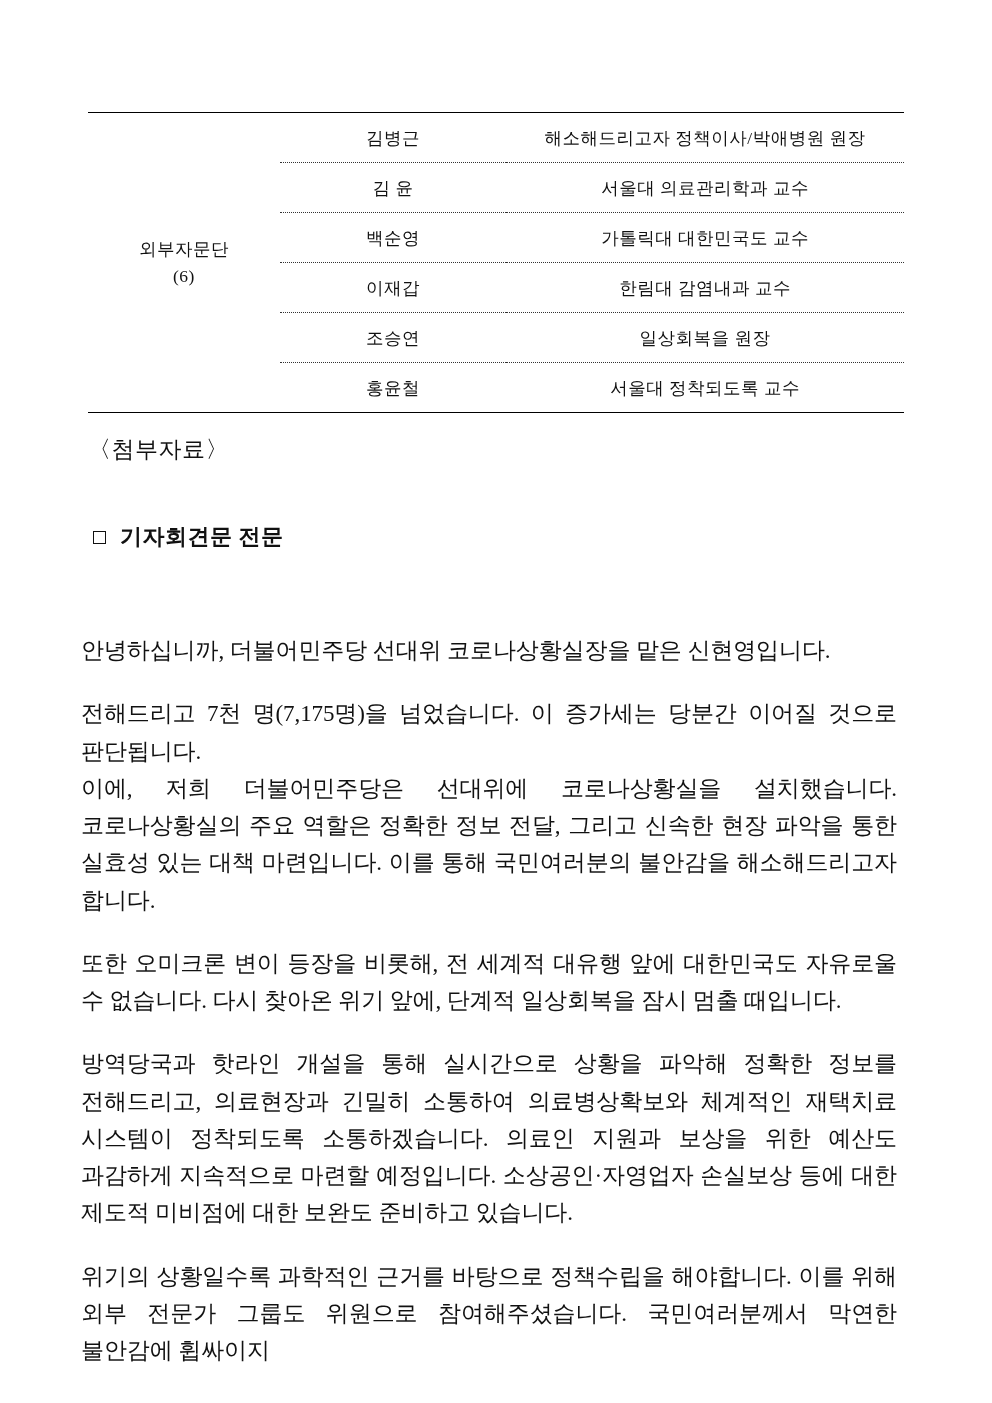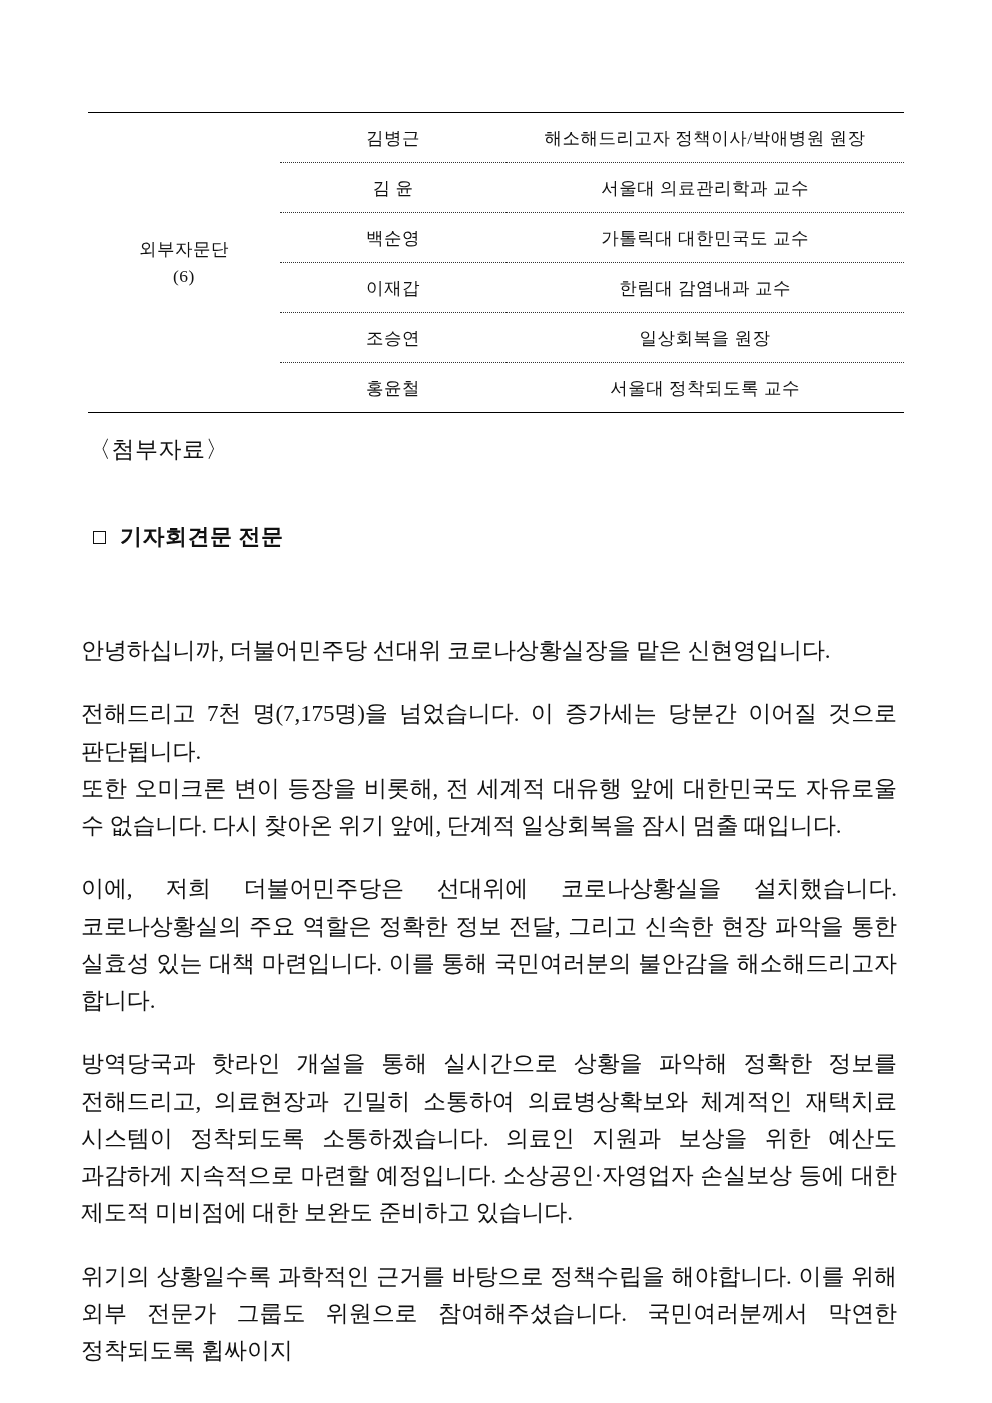--- a/index.html
+++ b/index.html
@@ -162,19 +162,19 @@
   <div class="attach-title">〈첨부자료〉</div>
 
   <div class="section-head">
     <span class="sq"></span>
     <span>기자회견문 전문</span>
   </div>
 
   <div class="body-text">
     <p>안녕하십니까, 더불어민주당 선대위 코로나상황실장을 맡은 신현영입니다.</p>
     <p class="tight">전해드리고 7천 명(7,175명)을 넘었습니다. 이 증가세는 당분간 이어질 것으로 판단됩니다.</p>
+    <p>이에, 저희 더불어민주당은 선대위에 코로나상황실을 설치했습니다. 코로나상황실의 주요 역할은 정확한 정보 전달, 그리고 신속한 현장 파악을 통한 실효성 있는 대책 마련입니다. 이를 통해 국민여러분의 불안감을 해소해드리고자 합니다.</p>
     <p>또한 오미크론 변이 등장을 비롯해, 전 세계적 대유행 앞에 대한민국도 자유로울 수 없습니다. 다시 찾아온 위기 앞에, 단계적 일상회복을 잠시 멈출 때입니다.</p>
-    <p>이에, 저희 더불어민주당은 선대위에 코로나상황실을 설치했습니다. 코로나상황실의 주요 역할은 정확한 정보 전달, 그리고 신속한 현장 파악을 통한 실효성 있는 대책 마련입니다. 이를 통해 국민여러분의 불안감을 해소해드리고자 합니다.</p>
     <p>방역당국과 핫라인 개설을 통해 실시간으로 상황을 파악해 정확한 정보를 전해드리고, 의료현장과 긴밀히 소통하여 의료병상확보와 체계적인 재택치료 시스템이 정착되도록 소통하겠습니다. 의료인 지원과 보상을 위한 예산도 과감하게 지속적으로 마련할 예정입니다. 소상공인·자영업자 손실보상 등에 대한 제도적 미비점에 대한 보완도 준비하고 있습니다.</p>
-    <p>위기의 상황일수록 과학적인 근거를 바탕으로 정책수립을 해야합니다. 이를 위해 외부 전문가 그룹도 위원으로 참여해주셨습니다. 국민여러분께서 막연한 정착되도록 휩싸이지</p>
+    <p>위기의 상황일수록 과학적인 근거를 바탕으로 정책수립을 해야합니다. 이를 위해 외부 전문가 그룹도 위원으로 참여해주셨습니다. 국민여러분께서 막연한 불안감에 휩싸이지</p>
   </div>
 
 </div>
 
 </body></html>

